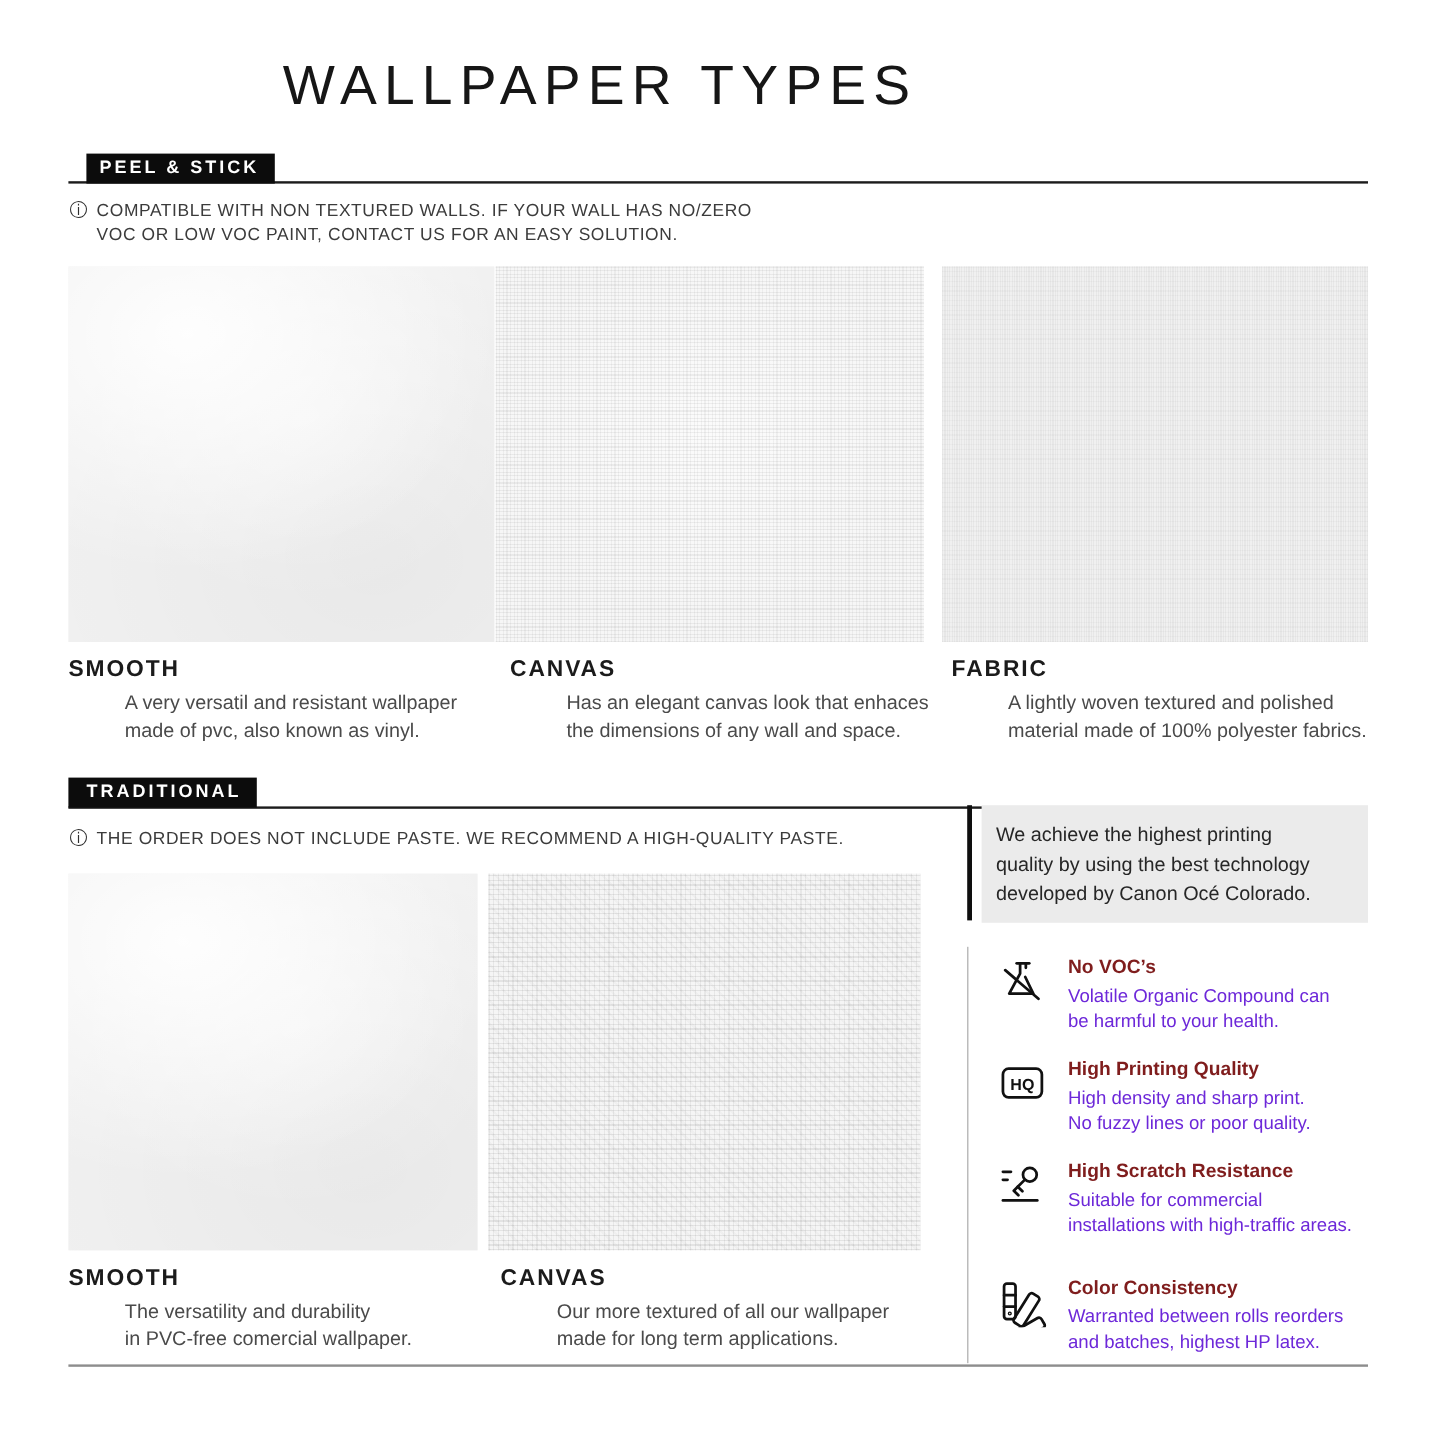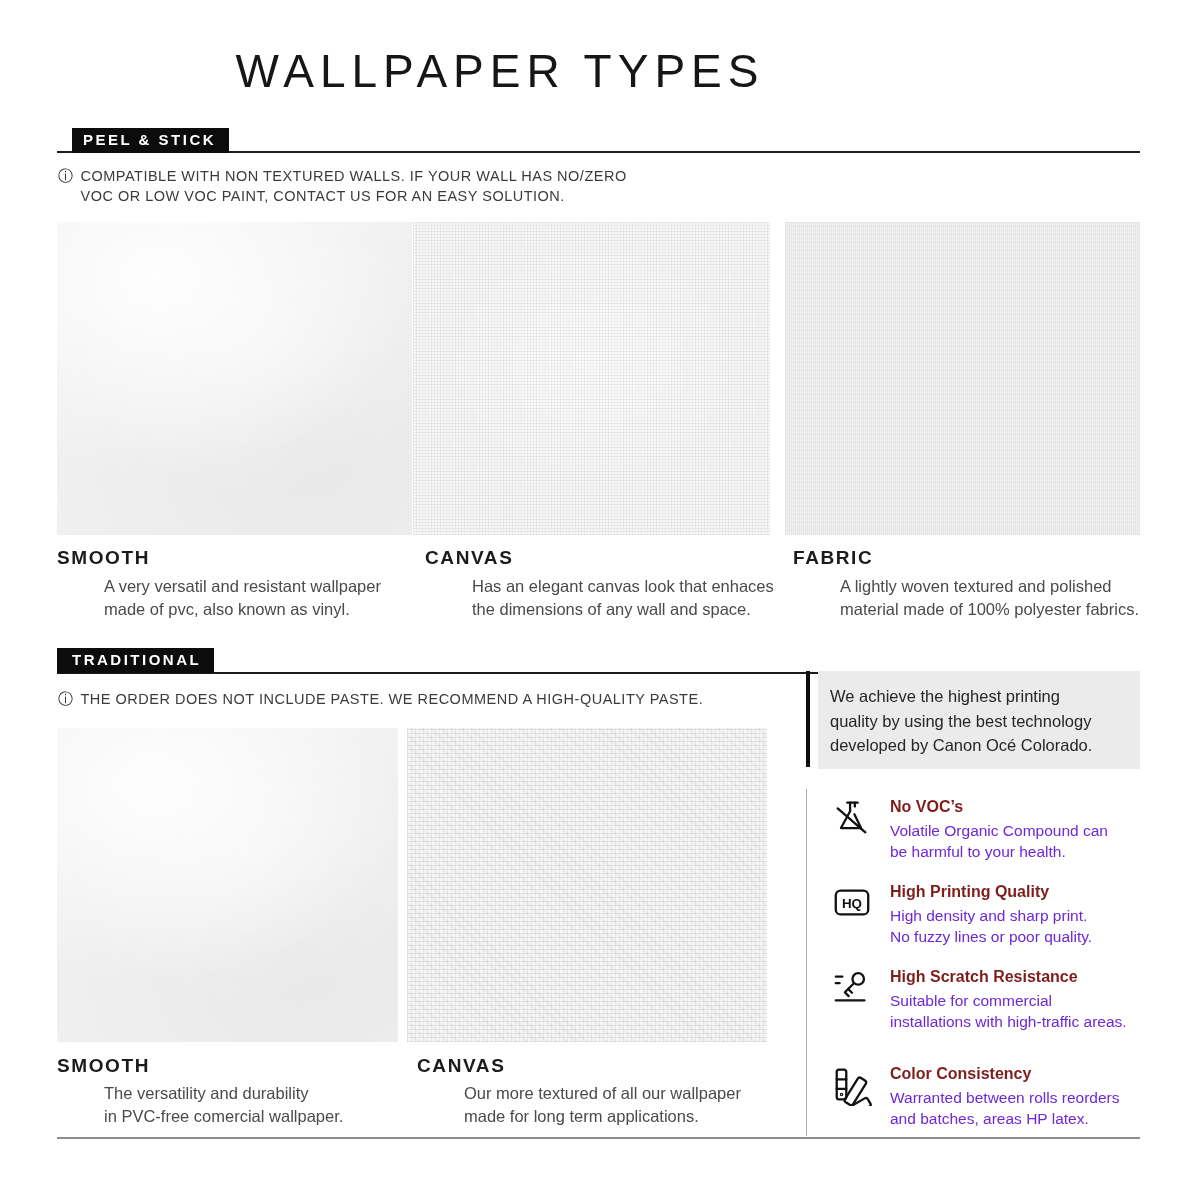--- a/index.html
+++ b/index.html
@@ -248,20 +248,20 @@
           <g transform="rotate(60 11 35)">
               <rect x="24" y="12" width="10" height="26" rx="2.5"></rect>
             </g>
         </g>
       </svg>
     </span>
     <span>
       <div class="f-title">Color Consistency</div>
       <div class="f-desc">
         <span>Warranted between rolls reorders</span>
-        <span>and batches, areas HP latex.</span>
+        <span>and batches, highest HP latex.</span>
       </div>
     </span>
   </div>
 
   <div class="abs bottom-rule"></div>
 
 </div>
 
 </body></html>

